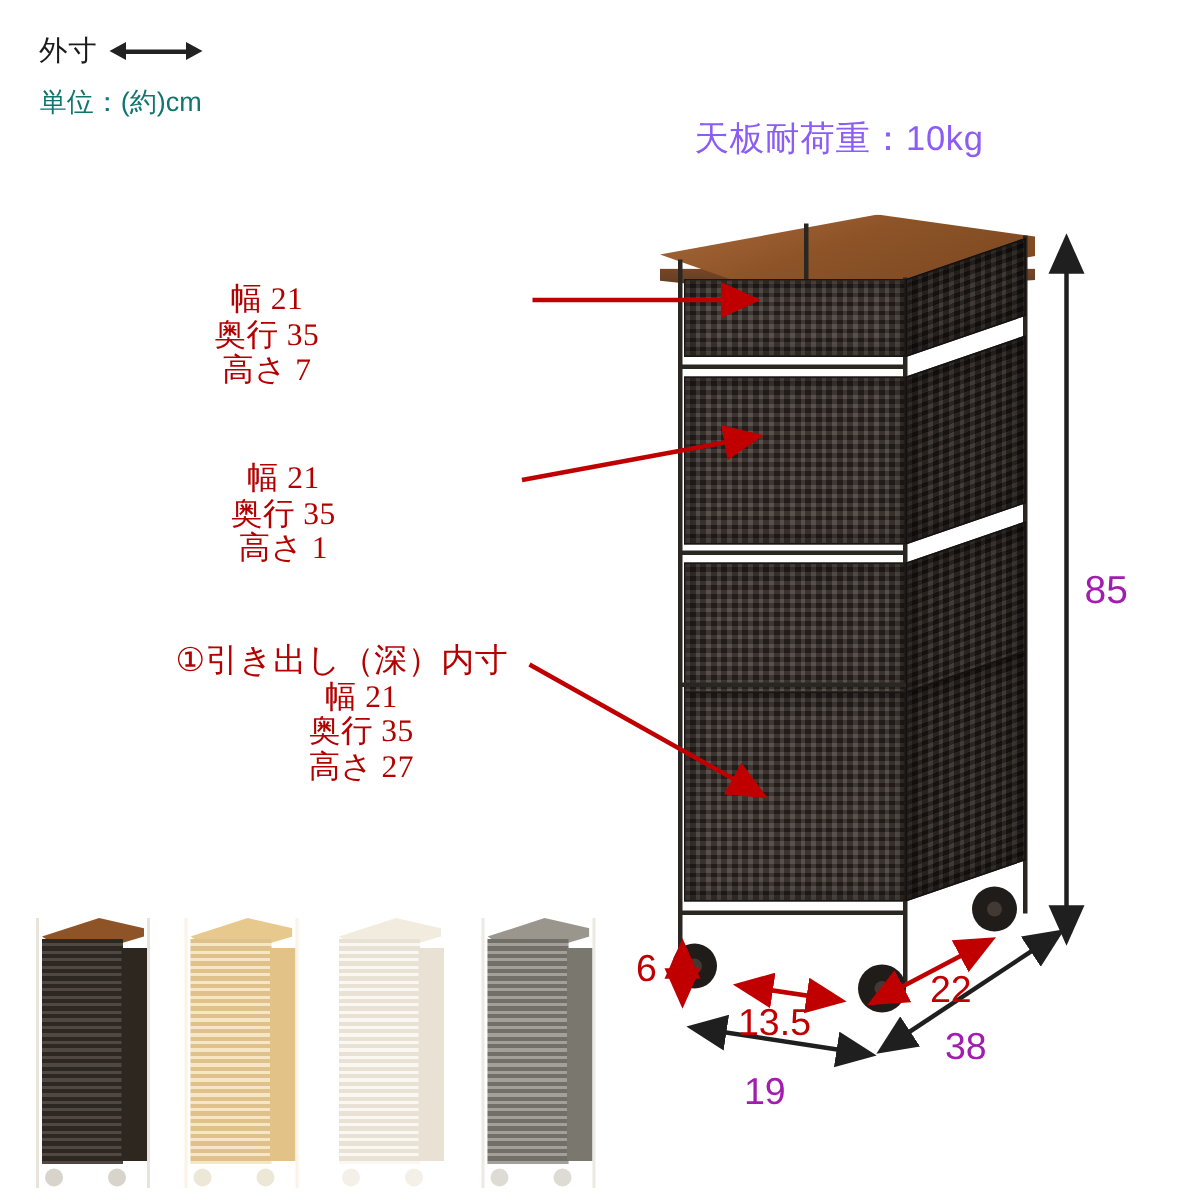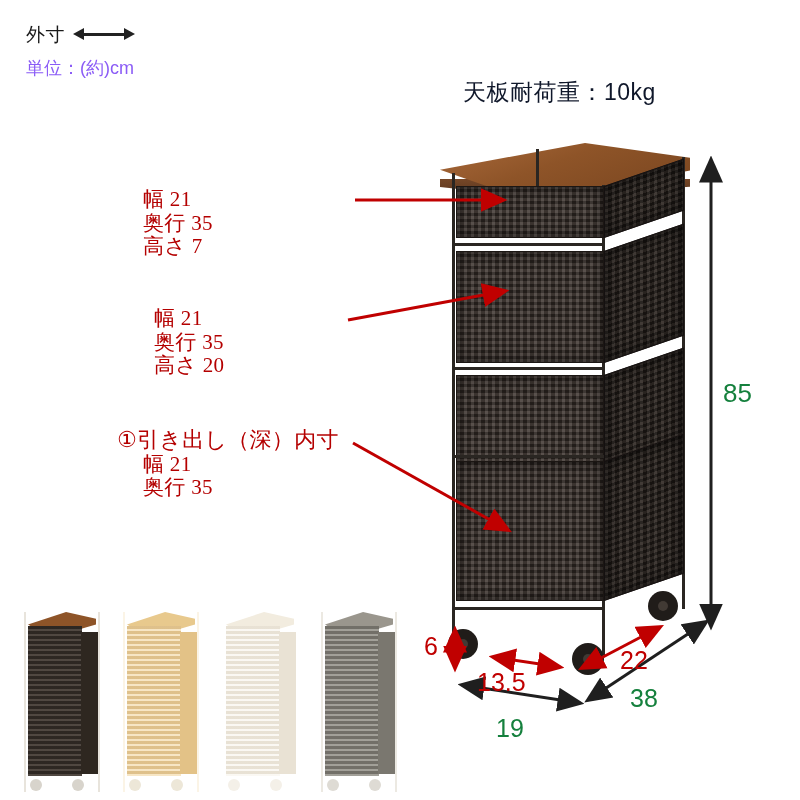--- a/index.html
+++ b/index.html
@@ -7,38 +7,38 @@
     margin: 0; padding: 0;
     background: #ffffff;
   }
   body {
     width: 800px; height: 800px;
     position: relative;
     overflow: hidden;
     font-family: "Liberation Sans", "DejaVu Sans", sans-serif;
     color: #1a1a1a;
   }
-  #stage { position: absolute; inset: 0; }
+  #stage { position: absolute; inset: 0; text-align: center; }
 
   
   .legend { position: absolute; left: 26px; top: 20px; }
   .legend-row {
     display: flex; align-items: center;
     height: 28px;
     gap: 8px;
   }
   .legend-label {
     font-size: 19px; line-height: 1;
     letter-spacing: .5px;
     white-space: nowrap;
   }
   .legend-label.outer { color: #1a1a1a; }
   .legend-label.inner { color: #b40000; }
   .legend-unit {
-    font-size: 18px; color: #8b5cf6;
+    font-size: 18px; color: #0f766e;
     margin-top: 8px; white-space: nowrap;
   }
   .dbl-arrow { position: relative; width: 62px; height: 14px; }
   .dbl-arrow .shaft {
     position: absolute; left: 7px; right: 7px; top: 50%;
     height: 3px; margin-top: -1.5px;
   }
   .dbl-arrow .head {
     position: absolute; top: 50%; width: 0; height: 0;
     margin-top: -6px;
@@ -50,45 +50,45 @@
   .dbl-arrow.black .shaft { background: #222; }
   .dbl-arrow.black .head.l { border-right-color: #222; }
   .dbl-arrow.black .head.r { border-left-color: #222; }
   .dbl-arrow.red .shaft { background: #c00000; }
   .dbl-arrow.red .head.l { border-right-color: #c00000; }
   .dbl-arrow.red .head.r { border-left-color: #c00000; }
 
   
   .top-title {
     position: absolute; left: 463px; top: 77px;
-    font-size: 23px; color: #0f172a; white-space: nowrap;
+    font-size: 23px; color: #8b5cf6; white-space: nowrap;
     letter-spacing: .5px;
   }
 
   
   .anno {
     position: absolute;
     color: #b40000;
     white-space: nowrap;
     line-height: 1.12;
   }
   .anno .head-line { font-size: 22px; letter-spacing: .3px; }
   .anno .spec { font-size: 21px; padding-left: 26px; letter-spacing: .3px; font-family: Liberation Serif, serif; }
   .anno-1 { left: 117px; top: 188px; }
   .anno-2 { left: 128px; top: 307px; }
   .anno-3 { left: 117px; top: 428px; }
 
   
   .dim-label { position: absolute; white-space: nowrap; }
   .dim-label.red { color: #c00000; }
-  .dim-label.black { color: #15803d; }
+  .dim-label.black { color: #a21caf; }
 
   .lbl-85  { left: 723px; top: 378px; font-size: 26px; }
   .lbl-6   { left: 424px; top: 632px; font-size: 25px; }
-  .lbl-135 { left: 477px; top: 668px; font-size: 25px; }
+  .lbl-135 { left: 492px; top: 668px; font-size: 25px; }
   .lbl-26  { left: 620px; top: 646px; font-size: 25px; }
   .lbl-25  { left: 496px; top: 714px; font-size: 25px; }
   .lbl-38  { left: 630px; top: 684px; font-size: 25px; }
   .lbl-40  { left: 565px; top: 713px; font-size: 23px; }
 
   
   #overlay { position: absolute; inset: 0; pointer-events: none; }
 
   
   #product {
@@ -278,27 +278,28 @@
 
   <div class="anno anno-1">
     <div class="spec">幅 21</div>
     <div class="spec">奥行 35</div>
     <div class="spec">高さ 7</div>
   </div>
 
   <div class="anno anno-2">
     <div class="spec">幅 21</div>
     <div class="spec">奥行 35</div>
-    <div class="spec">高さ 20</div>
+    <div class="spec">高さ 1</div>
   </div>
 
   <div class="anno anno-3">
     <div class="head-line">①引き出し（深）内寸</div>
     <div class="spec">幅 21</div>
     <div class="spec">奥行 35</div>
+    <div class="spec">高さ 27</div>
   </div>
 
   <div class="dim-label black lbl-85">85</div>
   <div class="dim-label red lbl-6">6</div>
   <div class="dim-label red lbl-135">13.5</div>
   <div class="dim-label red lbl-26">22</div>
   <div class="dim-label black lbl-25">19</div>
   <div class="dim-label black lbl-38">38</div>
 
   <div class="swatches">

